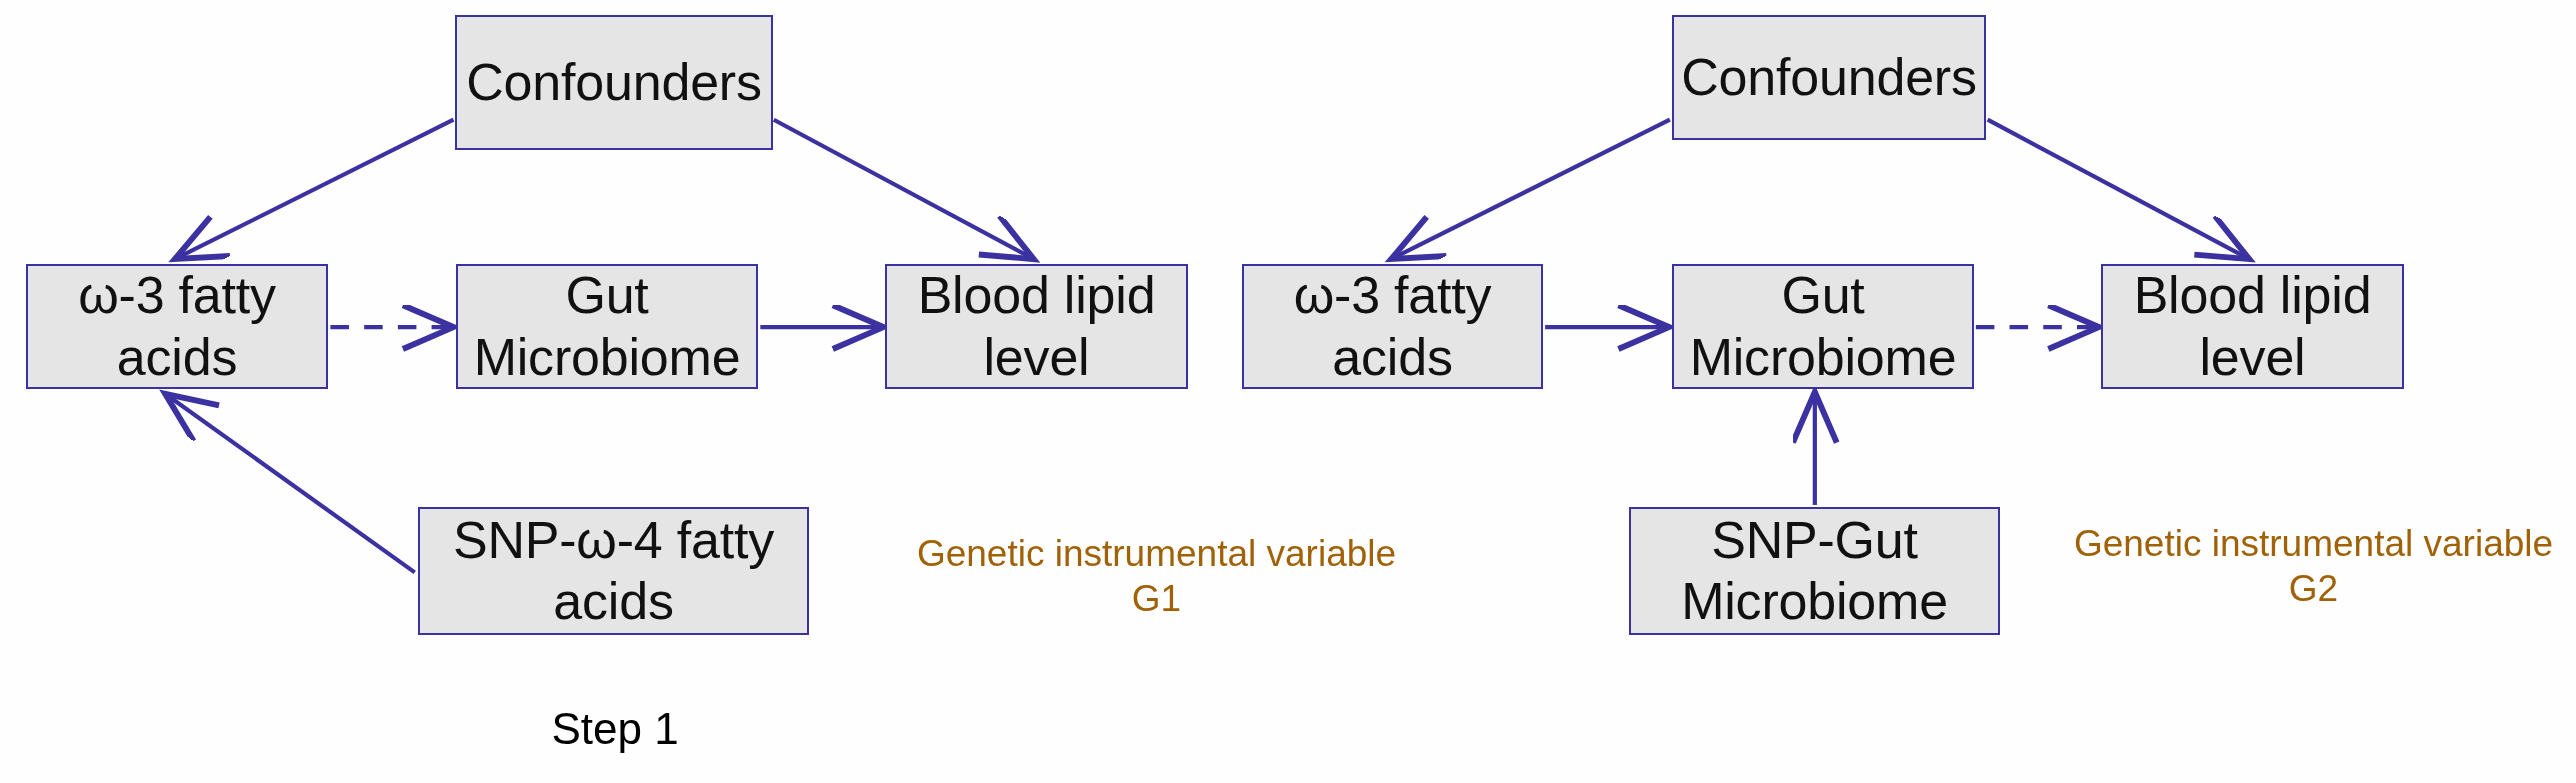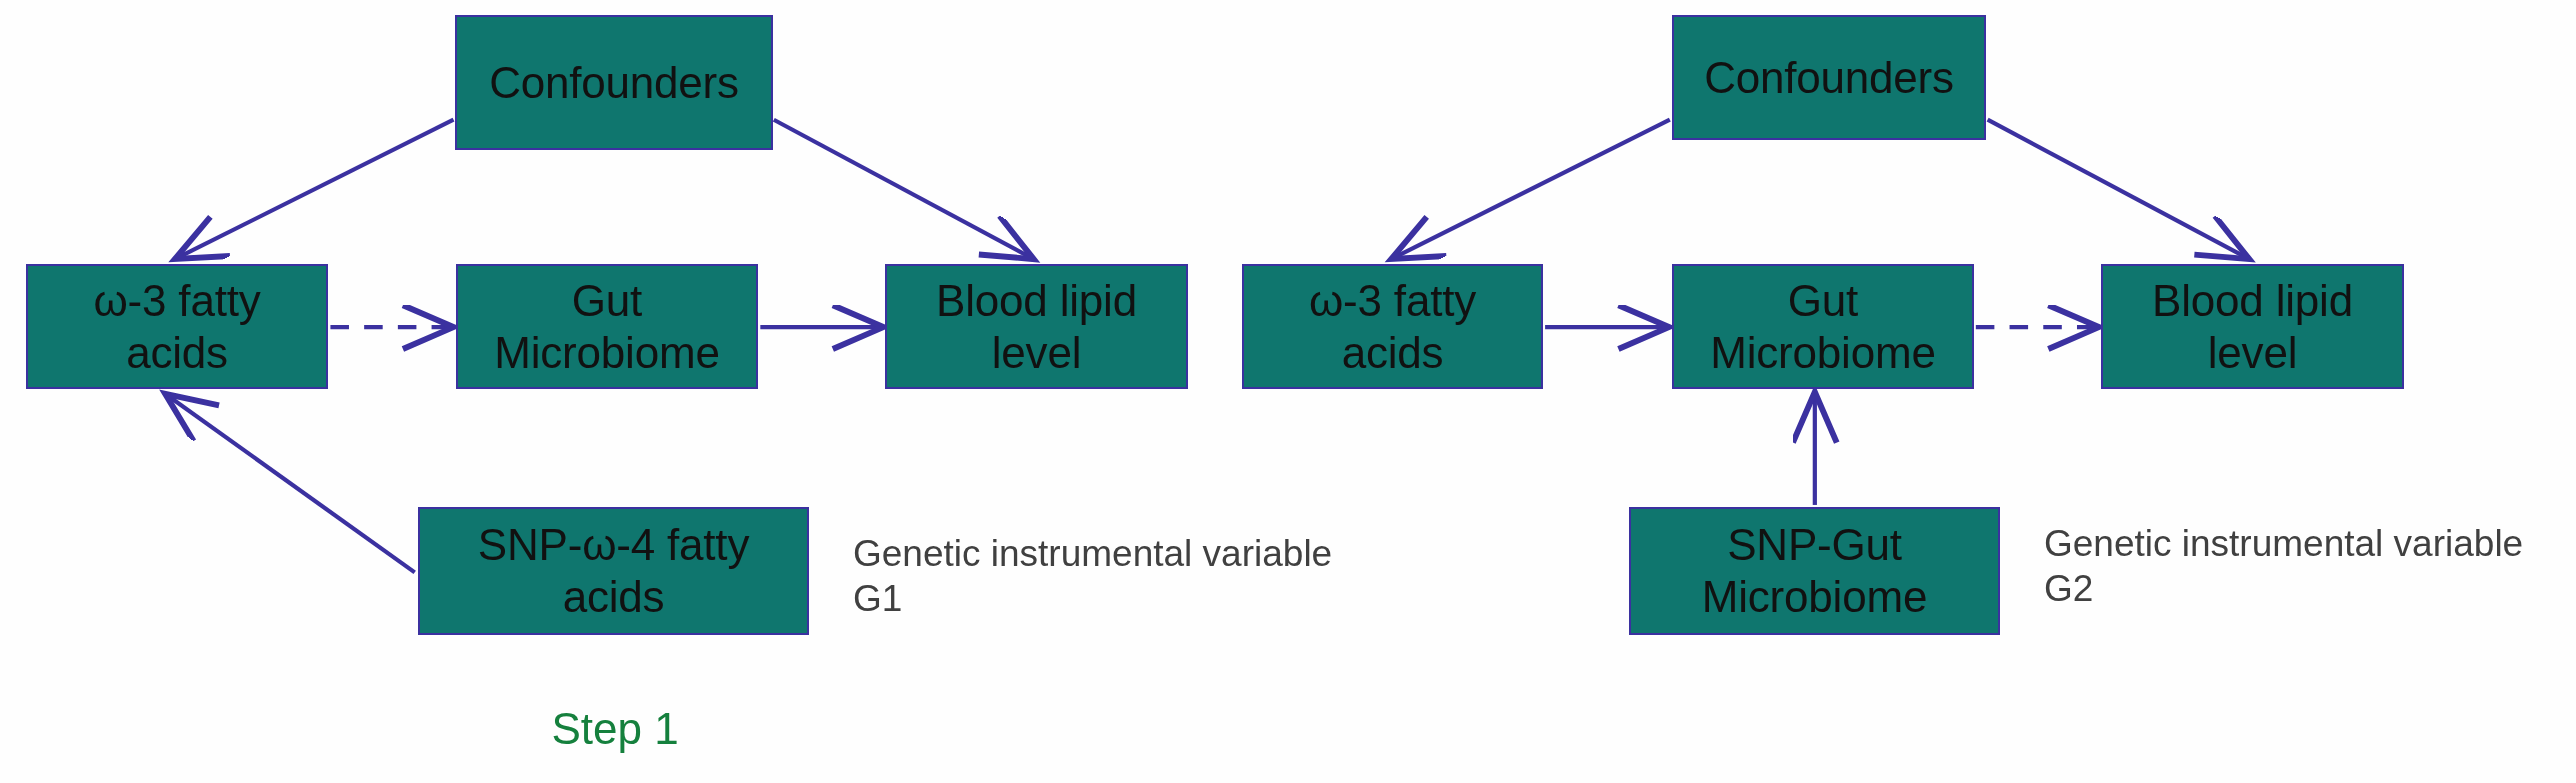--- a/index.html
+++ b/index.html
@@ -23,43 +23,44 @@
     left: 0;
     top: 0;
     width: 2576px;
     height: 784px;
     pointer-events: none;
   }
   .node {
     position: absolute;
     box-sizing: border-box;
     border: 2.5px solid #3b31a0;
-    background: #0f766e;
+    background: #e5e5e5;
     display: flex;
     align-items: center;
     justify-content: center;
     text-align: center;
     color: #111111;
-    font-size: 44px;
+    font-size: 52px;
     line-height: 1.18;
     letter-spacing: -0.2px;
     z-index: 2;
   }
   .node .label { display: block; padding: 0 8.4px; }
   .caption {
     position: absolute;
-    color: #404040;
+    color: #a16207;
     font-size: 37px;
     line-height: 1.22;
     white-space: pre-line;
     z-index: 2;
+    text-align: center;
   }
   .step-label {
     position: absolute;
-    color: #15803d;
+    color: #000000;
     font-size: 44px;
     text-align: center;
     z-index: 2;
   }
 </style>
 </head>
 <body>
 
 <div id="canvas">
 

